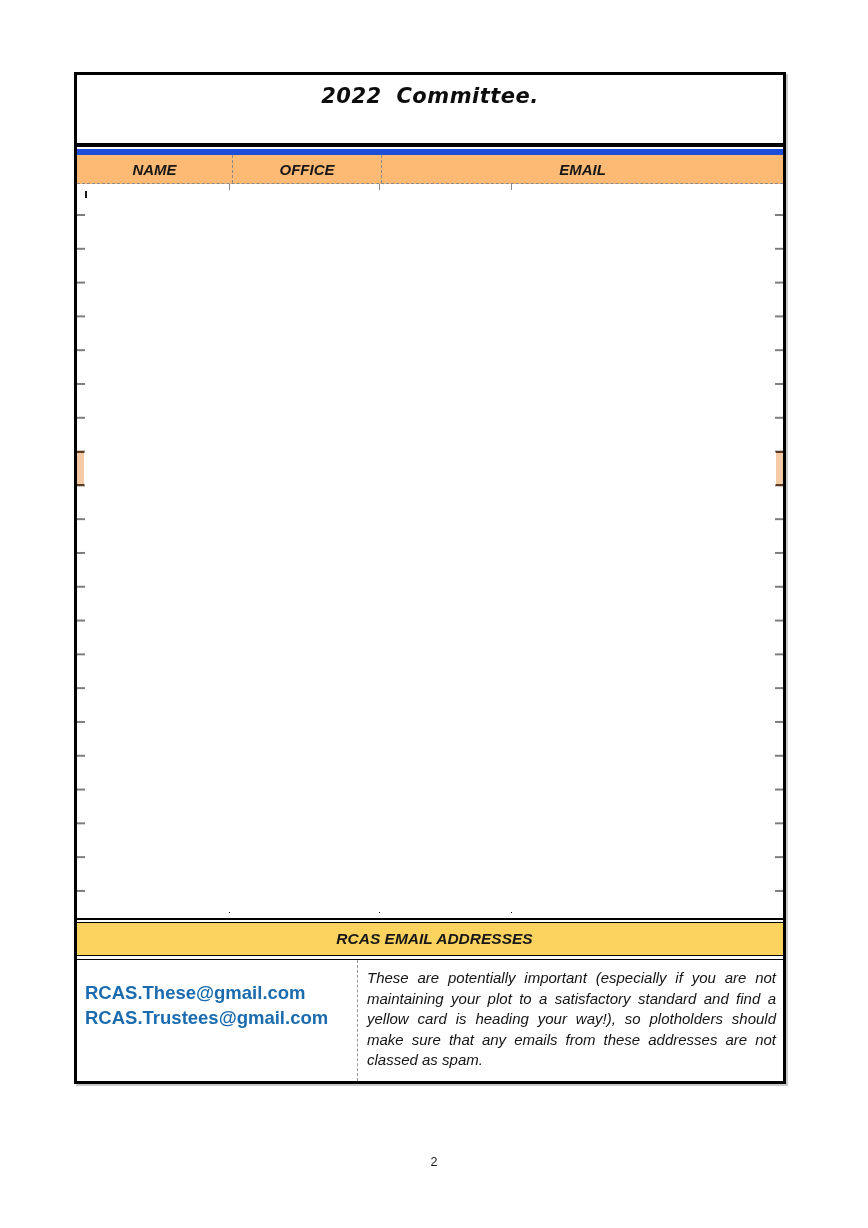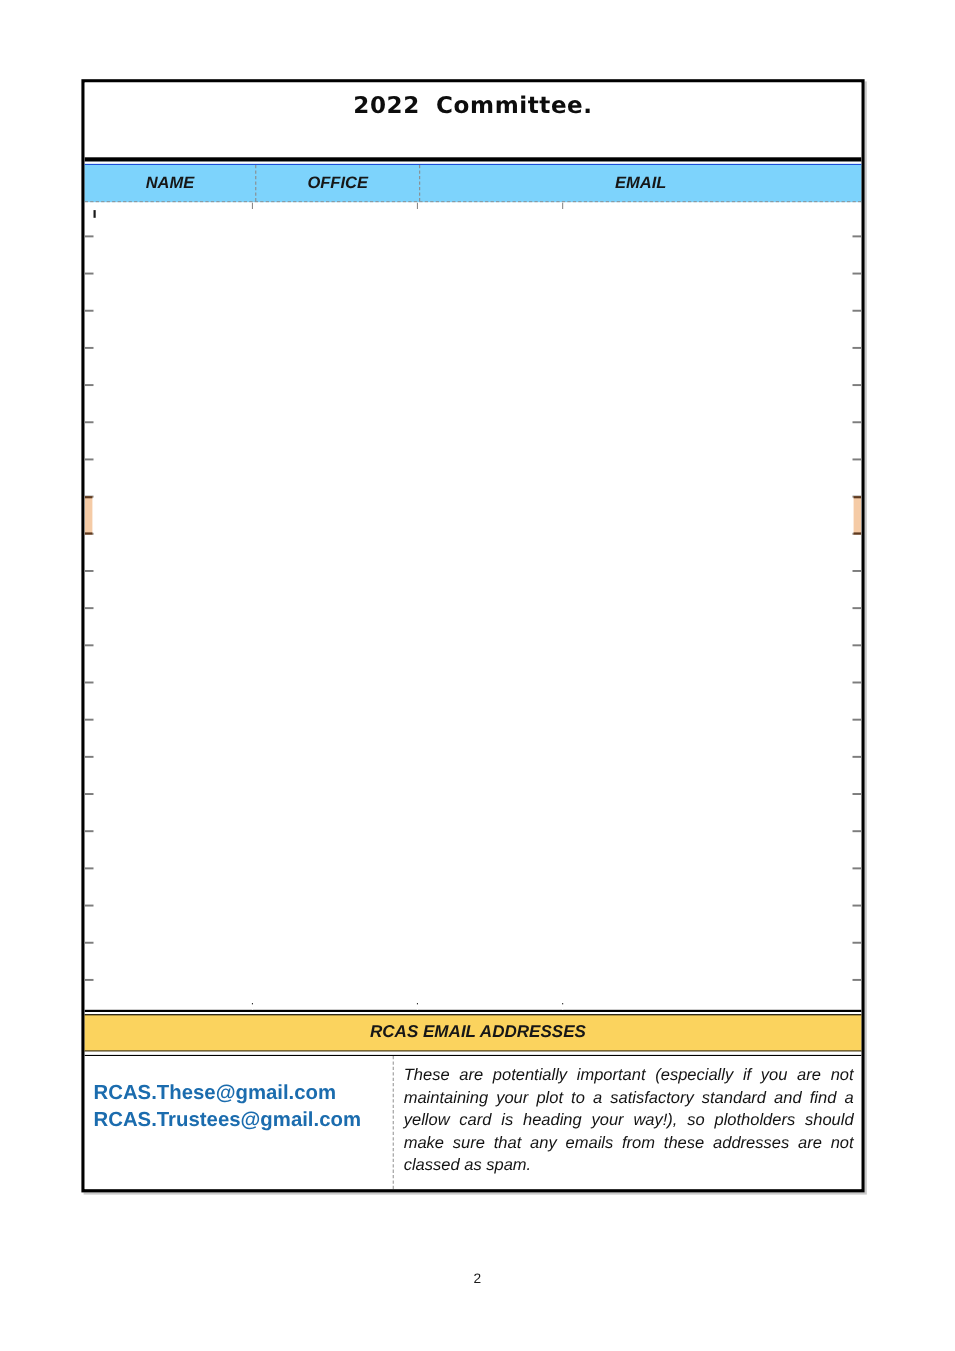--- a/index.html
+++ b/index.html
@@ -23,20 +23,21 @@
     box-shadow: 2px 2px 0 #c9c9c9;
     background: #ffffff;
     display: flex;
     flex-direction: column;
   }
   
   .title-block {
     height: 72px;
     border-bottom: 4px solid #000000;
     background: #ffffff;
+    font-style: italic;
   }
   .doc-title {
     text-align: center;
     font-family: "DejaVu Sans", sans-serif;
     font-weight: bold;
     font-size: 21px;
     letter-spacing: 0.5px;
     word-spacing: 7px;
     padding-top: 9px;
     color: #0d0d0d;
@@ -46,22 +47,22 @@
     font-size: 14.5px;
     padding: 9px 5px 0 6px;
     white-space: nowrap;
     color: #0d0d0d;
   }
   .sep-spacer { height: 2px; background: #ffffff; }
   
   .thead {
     display: flex;
     height: 35px;
-    border-top: 1px solid #1d4ed8;
-    background: #7dd3fc;
+    border-top: 6px solid #1d4ed8;
+    background: #fdba74;
     border-bottom: 1px dashed #8a8a8a;
   }
   .th {
     display: flex;
     align-items: center;
     justify-content: center;
     font-weight: bold;
     font-style: italic;
     font-size: 15px;
     color: #171717;

